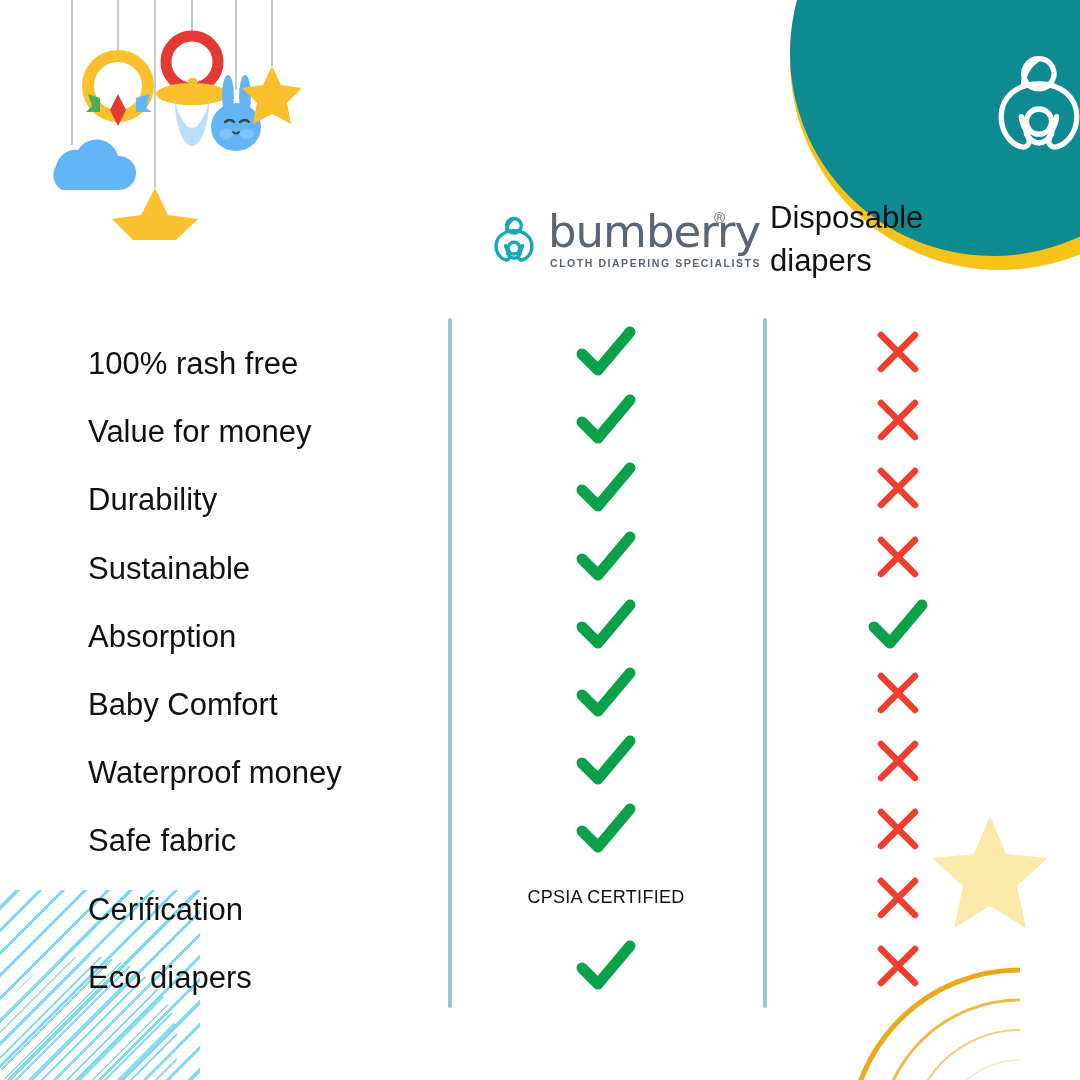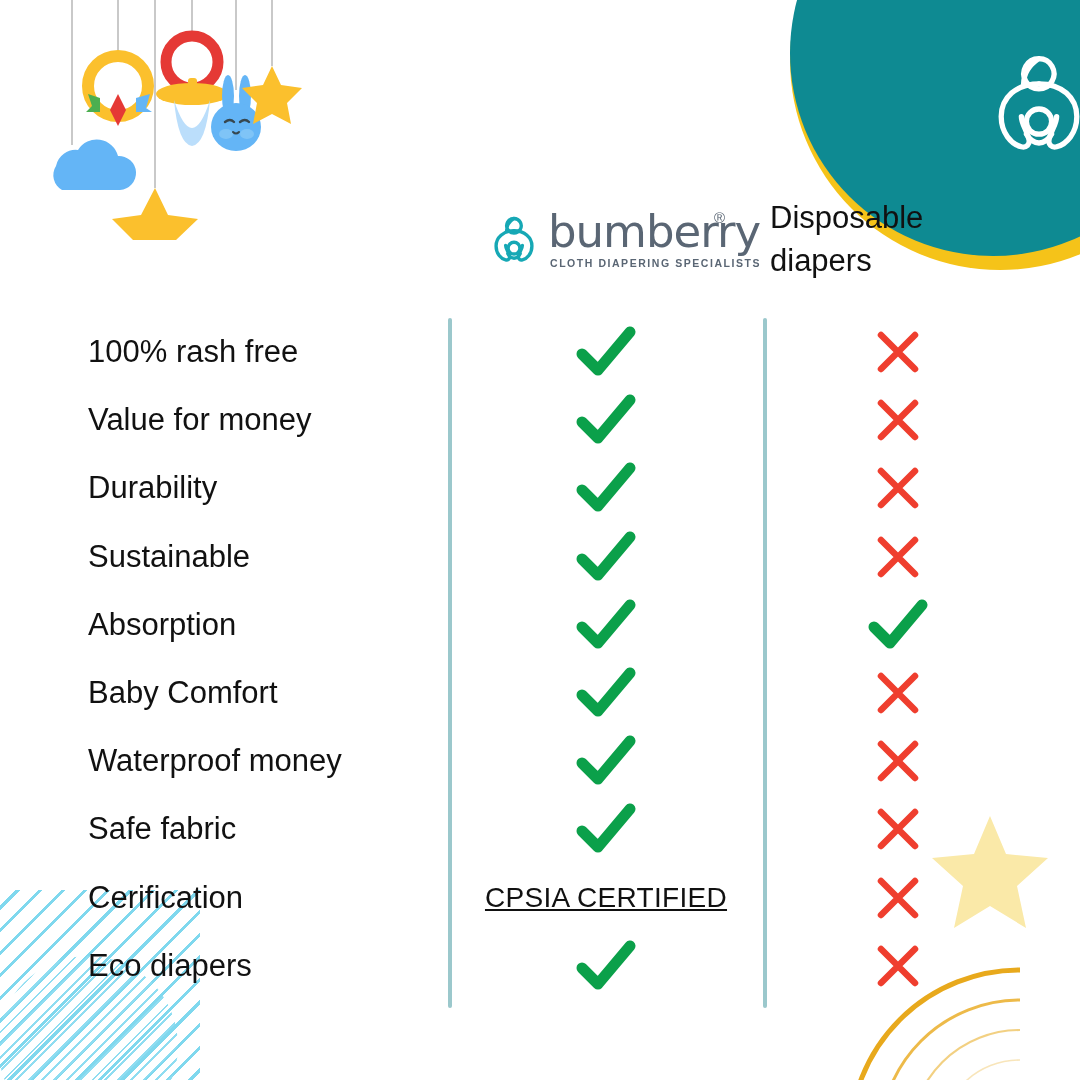--- a/index.html
+++ b/index.html
@@ -49,27 +49,27 @@
     font-size:31px;color:#111;line-height:43px;}
 
   
   .divider{position:absolute;top:318px;width:4px;height:690px;background:#9BC8CC;border-radius:2px;}
   .div1{left:448px;}
   .div2{left:763px;}
 
   
   .rows{position:absolute;left:0;top:318px;width:1080px;}
   .row{position:relative;height:68.2px;}
-  .row-label{position:absolute;left:88px;top:0;height:68.2px;display:flex;align-items:center;
+  .row-label{position:absolute;left:88px;top:12px;height:68.2px;display:flex;align-items:center;
     font-size:31px;color:#111;white-space:nowrap;}
   .cell{position:absolute;top:0;height:68.2px;display:flex;align-items:center;justify-content:center;}
   .cell-a{left:449px;width:314px;}
   .cell-b{left:767px;width:262px;}
   .mark{display:block;}
-  .cell-text{font-size:28px;color:#111;letter-spacing:.3px;white-space:nowrap;text-decoration:underline;}
+  .cell-text{font-size:18px;color:#111;letter-spacing:.3px;white-space:nowrap;}
 </style>
 </head>
 <body>
 
 <div class="stage">
 
   <div class="mobile deco">
     <svg width="300" height="250" viewBox="0 0 300 250" xmlns="http://www.w3.org/2000/svg">
       <g stroke="#c9c9c9" stroke-width="2">
         <line x1="32" y1="0" x2="32" y2="155"></line>

